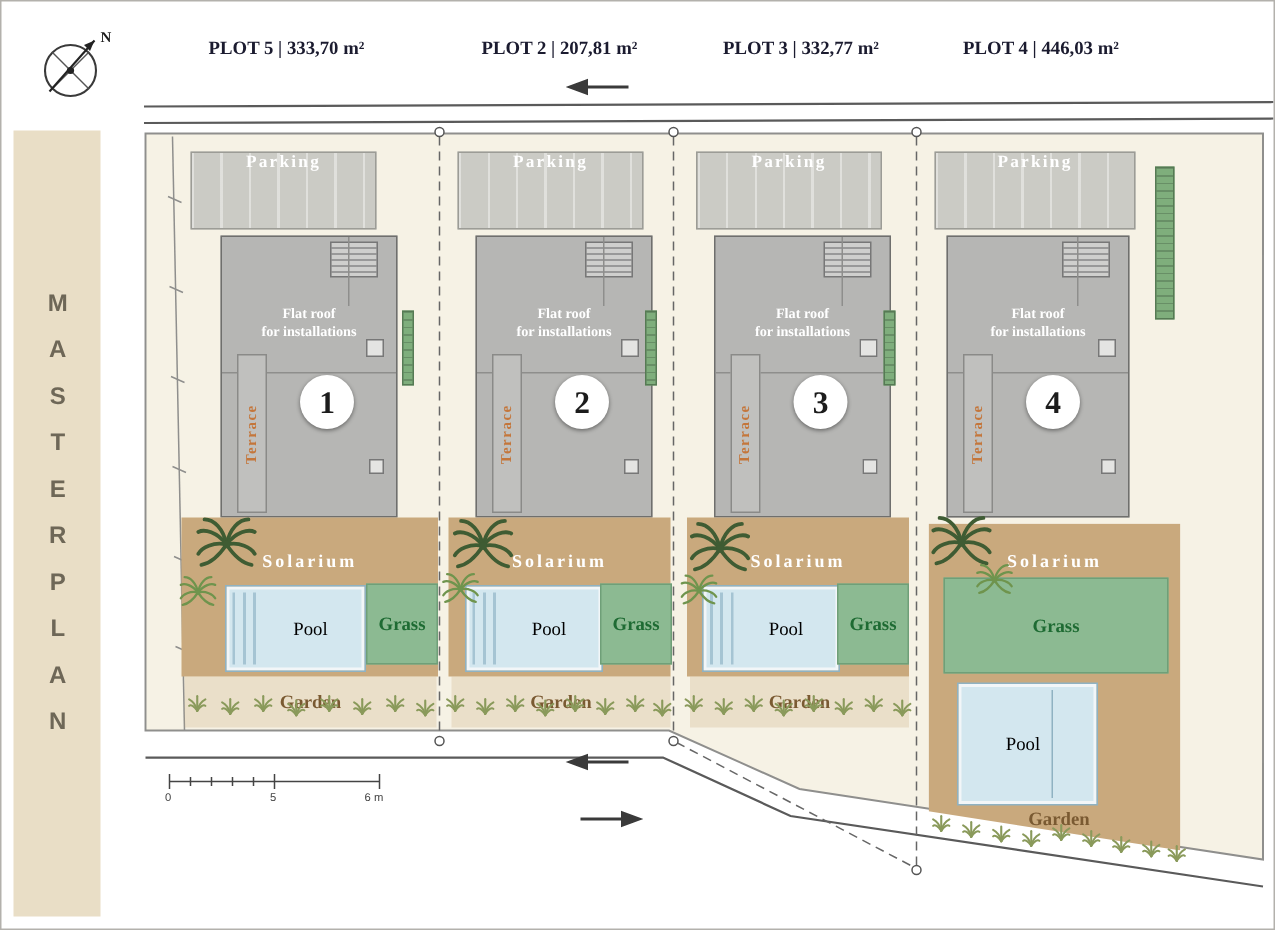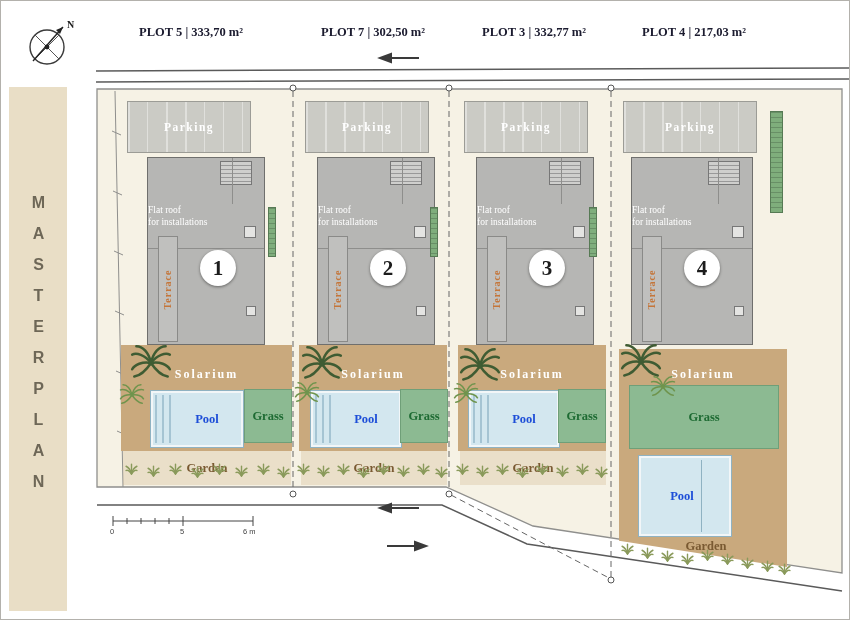--- a/index.html
+++ b/index.html
@@ -10,49 +10,49 @@
   .sidebar{left:8px;top:86px;width:58px;height:524px;background:#e9dec6;
            display:flex;align-items:center;justify-content:center;}
   .sidebar-title{writing-mode:vertical-rl;text-orientation:upright;letter-spacing:14px;
                  font-weight:bold;font-size:16px;color:#6e6757;font-family:"Liberation Sans",sans-serif;}
 
   .header-label{top:24px;transform:translateX(-50%);font-weight:bold;font-size:12.5px;
                 color:#1b1b2f;white-space:nowrap;}
 
   .parking{background:#cbcbc5;border:1px solid #9c9c96;box-sizing:border-box;
            background-image:repeating-linear-gradient(90deg,rgba(255,255,255,.4) 0 1.5px,transparent 1.5px 19px);
-           display:flex;align-items:center;justify-content:center;}
+           display:flex;justify-content:center;}
   .parking-label{color:#ffffff;font-weight:bold;font-size:11.5px;letter-spacing:1.5px;}
 
   .building{background:#b6b6b4;border:1.5px solid #6f6f6d;box-sizing:border-box;}
   .hline{left:0;right:0;border-top:1px solid #8e8e8c;}
   .vline{border-left:1px solid #8e8e8c;}
   .stairs{top:3px;right:12px;width:30px;height:22px;border:1px solid #777;
           background:repeating-linear-gradient(180deg,#cfcfcd 0 3px,#999 3px 4px);}
-  .flatroof{top:46px;left:0;right:0;color:#ffffff;font-weight:normal;
+  .flatroof{top:46px;left:0;right:0;text-align:center;color:#ffffff;font-weight:bold;
             font-size:9.5px;line-height:12px;}
   .circle{width:36px;height:36px;border-radius:50%;background:#ffffff;
           box-shadow:0 1px 3px rgba(0,0,0,.45);display:flex;align-items:center;justify-content:center;
           font-size:21px;font-weight:bold;color:#1c1c1c;}
   .terrace{width:20px;height:106px;background:#c0c0be;border:1px solid #8a8a88;box-sizing:border-box;
            display:flex;align-items:center;justify-content:center;}
   .terrace span{transform:rotate(-90deg);color:#c4763b;font-weight:bold;font-size:10px;
                 letter-spacing:1px;white-space:nowrap;}
   .vent{background:#e4e4e2;border:1px solid #777;}
   .greenstrip{background:#7fae7c;border:1px solid #567a54;box-sizing:border-box;
               background-image:repeating-linear-gradient(180deg,rgba(0,0,0,.18) 0 1px,transparent 1px 5px);}
 
   .solarium{background:#c9a97d;}
   .solarium-label{color:#ffffff;font-weight:bold;font-size:12px;letter-spacing:2px;text-align:center;}
   .pool{background:#d3e7ef;border:2px solid #f2f6f8;outline:1px solid #8fb2c2;
         display:flex;align-items:center;justify-content:center;}
   .pool-steps{left:2px;top:2px;bottom:2px;width:16px;
               background:repeating-linear-gradient(90deg,#a5c4d3 0 2px,transparent 2px 7px);}
   .pool-div{border-left:1px solid #8fb2c2;}
-  .pool-label{color:#1d4ed8;font-weight:bold;font-size:12.5px;margin-left:20px;}
+  .pool-label{color:#000000;font-weight:normal;font-size:12.5px;margin-left:20px;}
   .grass{background:#8cba92;border:1px solid #6f9f78;box-sizing:border-box;
          display:flex;align-items:center;justify-content:center;}
   .grass-label{color:#1e6b33;font-weight:bold;font-size:12.5px;}
   .garden{background:rgba(198,166,120,.25);display:flex;align-items:center;justify-content:center;}
   .garden-label{color:#7a5a32;font-weight:bold;font-size:12.5px;}
   .tan4{background:#c9a97d;clip-path:polygon(0 0,100% 0,100% 100%,0 88%);}
 
   .scale-num{font-size:7.5px;color:#444;font-family:"Liberation Sans",sans-serif;}
   svg{display:block;}
 </style>
@@ -127,23 +127,23 @@
     <circle cx="30" cy="36" r="17" fill="none" stroke="#3a3a3a" stroke-width="1.4"></circle>
     <line x1="18" y1="24" x2="42" y2="48" stroke="#555" stroke-width="1"></line>
     <line x1="42" y1="24" x2="18" y2="48" stroke="#555" stroke-width="1"></line>
     <line x1="16" y1="50" x2="46" y2="16" stroke="#222" stroke-width="1.4"></line>
     <polygon points="46,16 39,19 43,23" fill="#222"></polygon>
     <circle cx="30" cy="36" r="2.4" fill="#222"></circle>
     <text x="50" y="17" font-size="10" font-weight="bold" fill="#1b1b1b">N</text>
   </svg>
 
   <div class="abs header-label" style="left:190px;">PLOT 5 | 333,70 m²</div>
-  <div class="abs header-label" style="left:372px;">PLOT 7 | 302,50 m²</div>
+  <div class="abs header-label" style="left:372px;">PLOT 2 | 207,81 m²</div>
   <div class="abs header-label" style="left:533px;">PLOT 3 | 332,77 m²</div>
-  <div class="abs header-label" style="left:693px;">PLOT 4 | 217,03 m²</div>
+  <div class="abs header-label" style="left:693px;">PLOT 4 | 446,03 m²</div>
 
   <div class="abs parking" style="left:126px;top:100px;width:124px;height:52px;">
     <span class="parking-label">Parking</span>
   </div>
   <div class="abs building" style="left:146px;top:156px;width:118px;height:188px;">
     <div class="abs stairs"></div>
     <div class="abs hline" style="top:90px;"></div>
     <div class="abs vline" style="left:72%;top:0;height:46px;"></div>
     <div class="abs flatroof">
       <span style="display:block">Flat roof</span>

